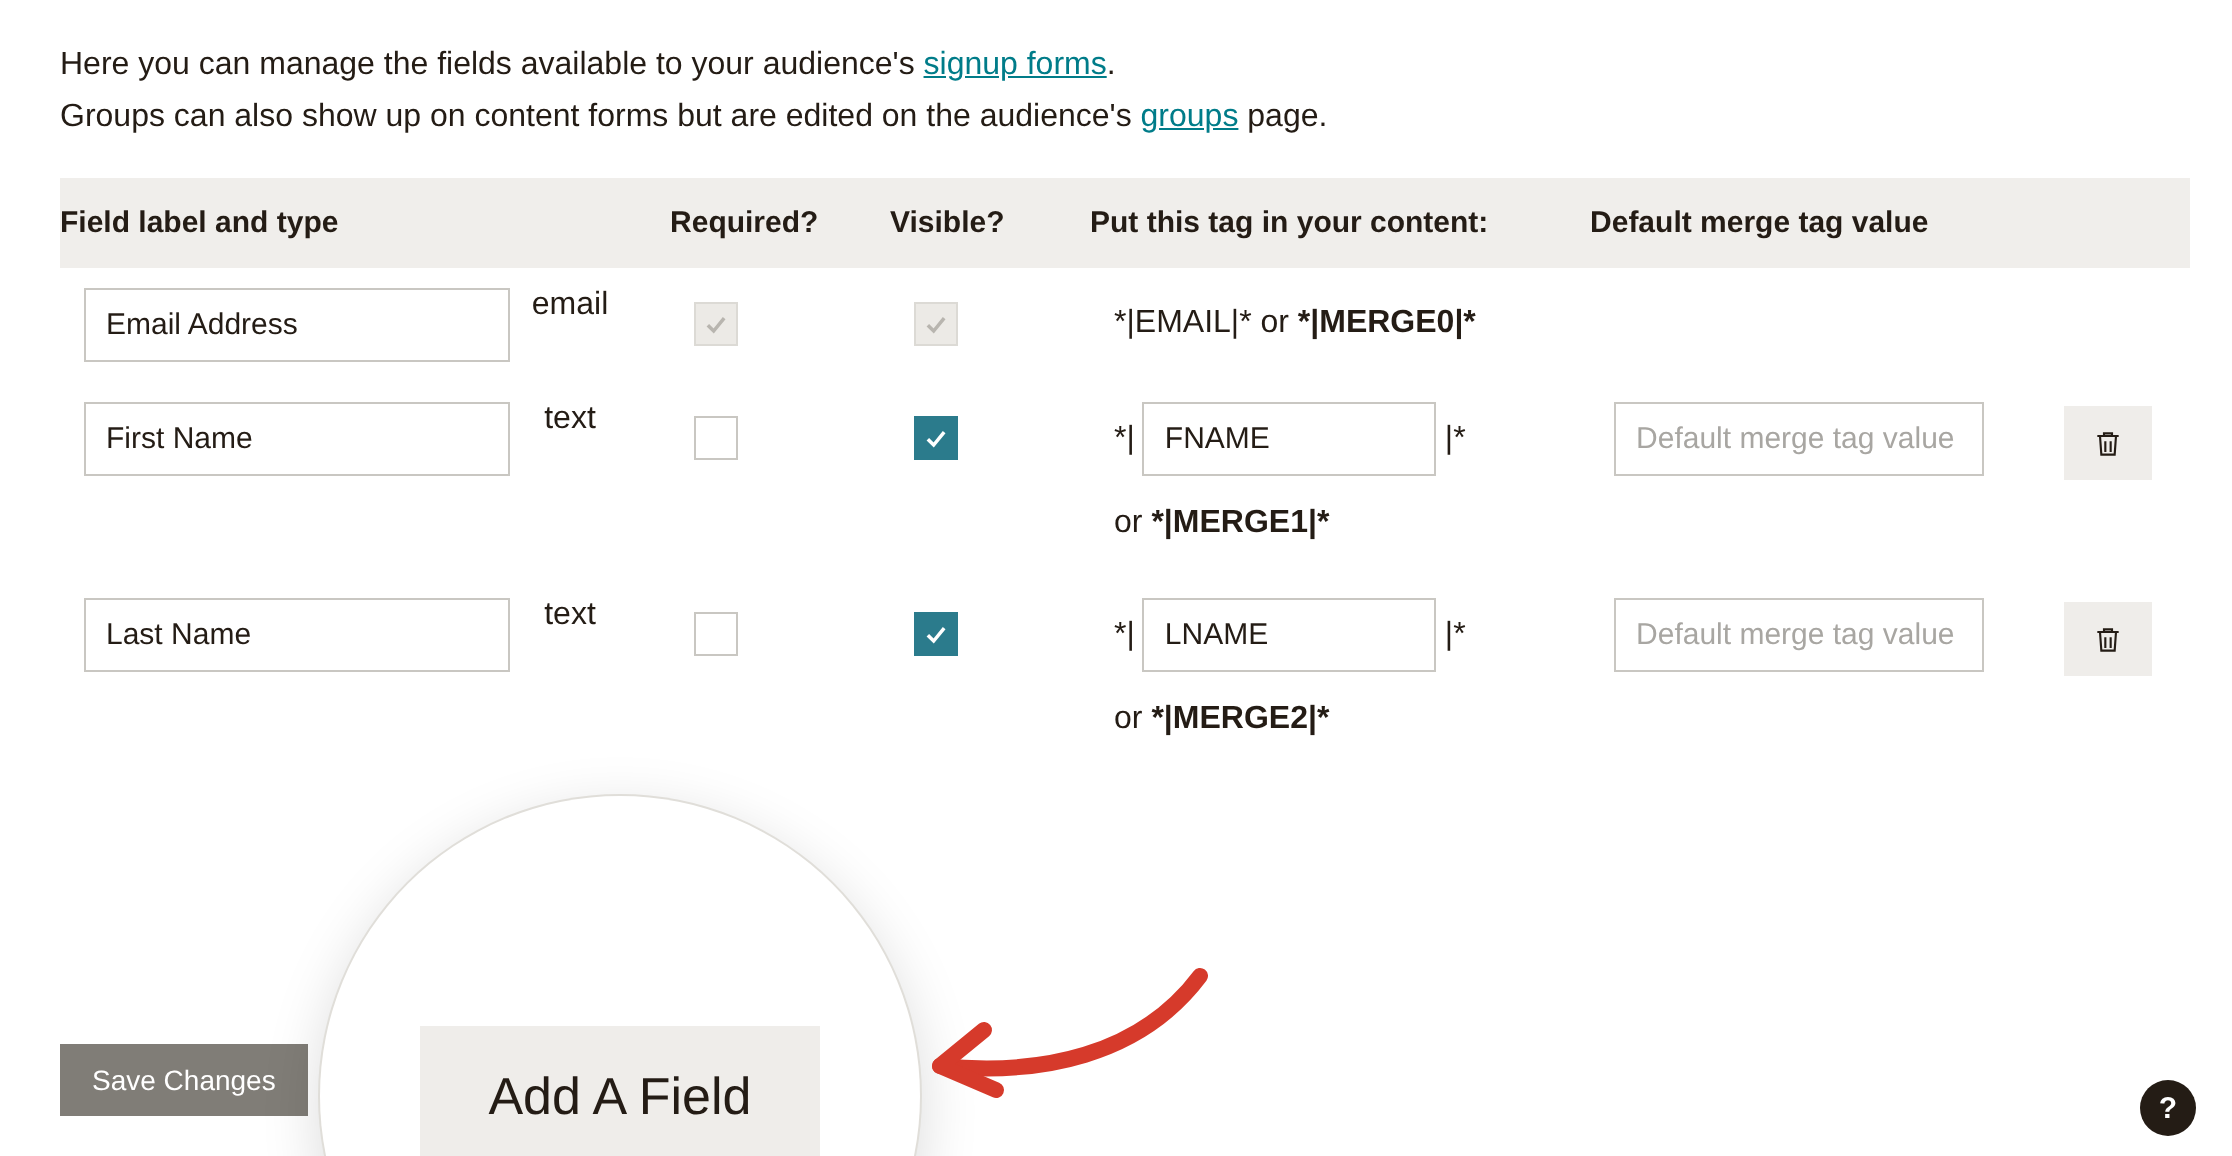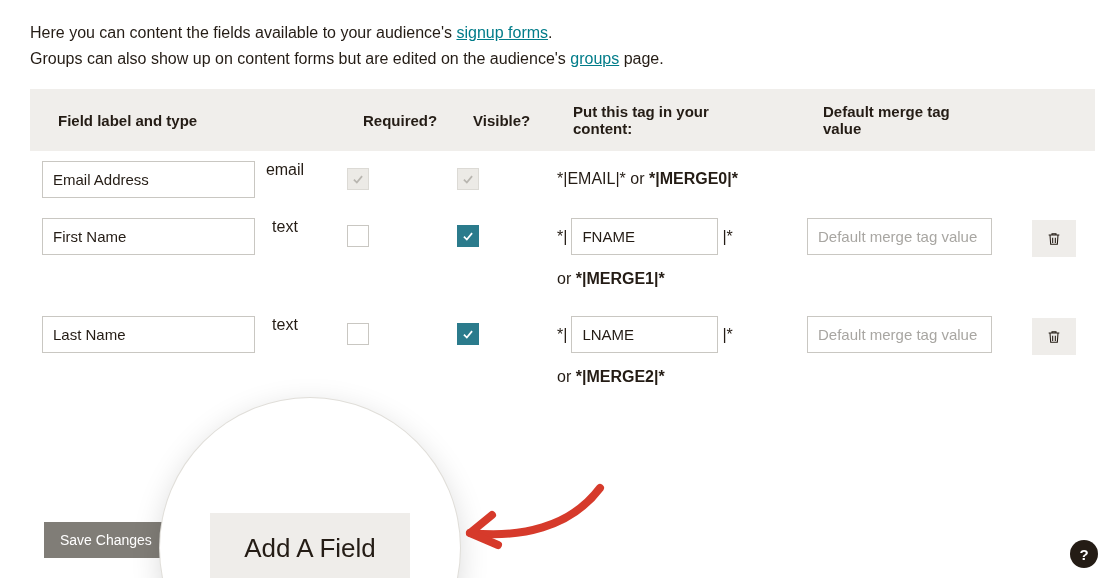--- a/index.html
+++ b/index.html
@@ -32,21 +32,21 @@
   table.fields {
     width:100%;
     border-collapse:collapse;
     table-layout:fixed;
   }
   table.fields thead tr { background:#f0eeeb; }
   table.fields th {
     text-align:left;
     font-weight:600;
     font-size:15px;
-    padding:14px 28px;
+    padding:14px 0;
     color:#241c15;
     margin-top:24px;
   }
   table.fields td {
     padding:10px 12px;
     vertical-align:top;
     font-size:16px;
   }
   col.c-label { width:205px; }
   col.c-type  { width:100px; }
@@ -112,21 +112,21 @@
     border:none;
     display:inline-flex;
     align-items:center;
     justify-content:center;
     cursor:pointer;
     margin-top:2px;
   }
   .delbtn svg { width:16px; height:18px; stroke:#241c15; fill:none; stroke-width:1.6; }
   .save {
     position:absolute;
-    left:44px;
+    left:30px;
     bottom:20px;
     background:#807d77;
     color:#fff;
     border:none;
     padding:10px 16px;
     font-size:14px;
     cursor:pointer;
   }
   
   .zoom-wrap {
@@ -168,21 +168,21 @@
     font-size:15px;
     cursor:pointer;
   }
 </style>
 </head>
 <body>
 
 <div class="page">
 
   <div class="intro">
-    <span>Here you can content the fields available to your audience's </span><a href="#">signup forms</a><span>.</span><br>
+    <span>Here you can manage the fields available to your audience's </span><a href="#">signup forms</a><span>.</span><br>
     <span>Groups can also show up on content forms but are edited on the audience's </span><a href="#">groups</a><span> page.</span>
   </div>
 
   <table class="fields">
     <colgroup>
       <col class="c-label">
         <col class="c-type">
         <col class="c-req">
         <col class="c-vis">
         <col class="c-tag">

